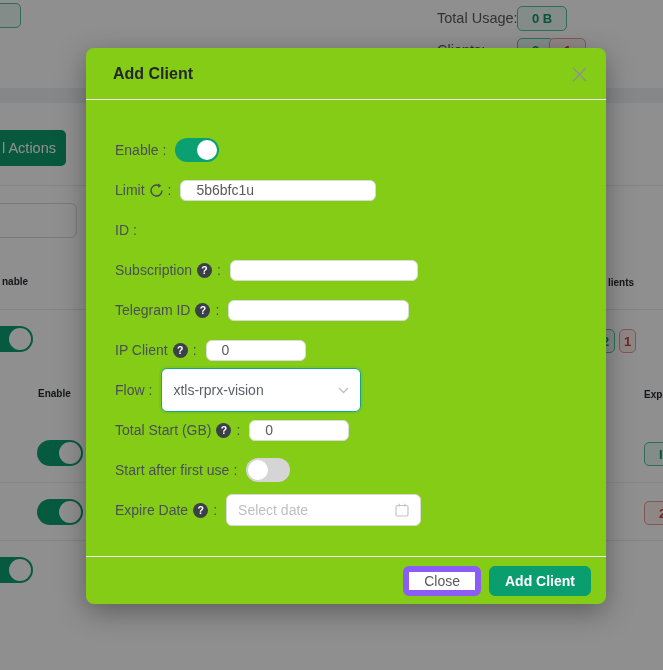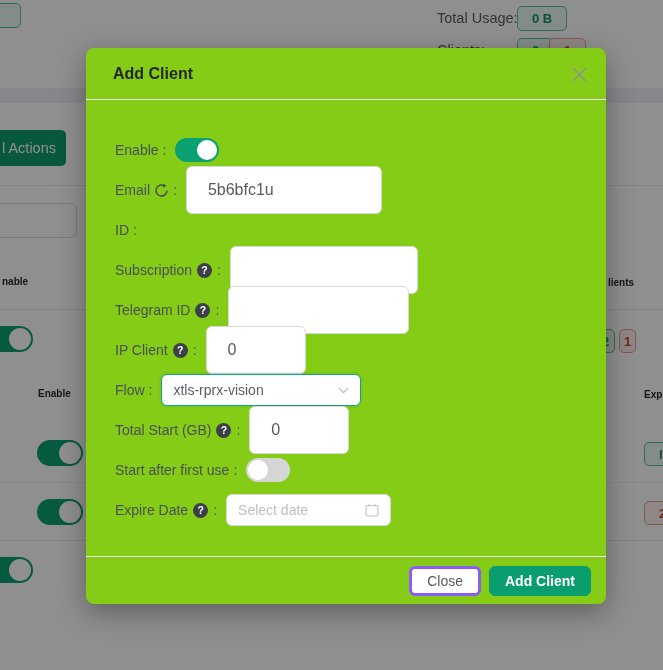--- a/index.html
+++ b/index.html
@@ -44,34 +44,34 @@
   .modal-header { position:relative; height:52px; flex:0 0 auto; border-bottom:1px solid #f0f0f0;
                   display:flex; align-items:center; padding-left:27px; }
   .modal-title { font-size:16px; font-weight:600; color:#262626; }
   .modal-close { position:absolute; right:18px; top:17px; width:18px; height:18px; cursor:pointer;
                  display:flex; align-items:center; justify-content:center; }
   .modal-body { flex:1 1 auto; padding:34px 24px 0 29px; }
   .row { display:flex; align-items:center; height:32px; margin-bottom:8px; font-size:14px; color:#4a4f57; }
   .lbl { display:inline-flex; align-items:center; gap:4px; margin-right:9px; white-space:nowrap; }
   .qicon { width:15px; height:15px; border-radius:50%; background:#3a3f48; color:#fff; font-size:10.5px;
            font-weight:700; display:inline-flex; align-items:center; justify-content:center; margin:0 1px; }
-  .inp { height:48px; border:1px solid #d9d9d9; border-radius:6px; padding:0 21px; background:#fff;
-         font-family:"Liberation Sans", sans-serif; font-size:16px; color:#595959; outline:none; }
+  .inp { height:21px; border:1px solid #d9d9d9; border-radius:6px; padding:0 15px; background:#fff;
+         font-family:"Liberation Sans", sans-serif; font-size:14px; color:#595959; outline:none; }
   .inp::placeholder { color:#bfbfbf; }
-  .selectbox { width:200px; height:32px; border:1px solid #18a678; border-radius:6px; background:#fff;
+  .selectbox { width:200px; height:44px; border:1px solid #18a678; border-radius:6px; background:#fff;
                box-shadow:0 0 0 2px rgba(24,166,120,0.12); display:flex; align-items:center;
                justify-content:space-between; padding:0 11px; color:#5a6069; cursor:pointer; }
-  .datebox { width:165px; height:32px; border:1px solid #d9d9d9; border-radius:6px; background:#fff;
+  .datebox { width:195px; height:32px; border:1px solid #d9d9d9; border-radius:6px; background:#fff;
              display:flex; align-items:center; justify-content:space-between; padding:0 11px;
              color:#bfbfbf; cursor:pointer; }
   .modal-footer { flex:0 0 auto; height:48px; border-top:1px solid #f0f0f0; display:flex;
                   align-items:center; justify-content:flex-end; gap:8px; padding-right:15px; }
   .btn { height:30px; border-radius:6px; font-family:"Liberation Sans", sans-serif; font-size:14px;
          padding:0 15px; cursor:pointer; display:inline-flex; align-items:center; }
-  .btn-default { background:#fff; border:3px solid #8b5cf6; color:#595959; }
+  .btn-default { background:#fff; border:6px solid #8b5cf6; color:#595959; }
   .btn-primary { background:#0a9e6f; border:1px solid #0a9e6f; color:#fff; font-weight:600; }
   svg { display:block; }
 </style>
 </head>
 <body>
 
 <div class="stage">
 
   <div class="bg">
     <div class="card-top"></div>
@@ -142,21 +142,21 @@
           <span>Enable</span>
             <span>:</span>
         </span>
         <div class="switch on">
             <span class="knob"></span>
           </div>
       </div>
 
       <div class="row">
         <span class="lbl">
-          <span>Email</span>
+          <span>Limit</span>
           <span>
             <svg width="15" height="15" viewBox="0 0 15 15">
               <path d="M13 7.5 A5.5 5.5 0 1 1 9.5 2.4" stroke="#454a52" stroke-width="1.4" fill="none"></path>
               <path d="M9 0.6 L12.4 2.8 L9.2 4.8 Z" fill="#454a52"></path>
             </svg>
           </span>
           <span>:</span>
         </span>
         <input class="inp" style="width: 196px;" value="5b6bfc1u">
       </div>

